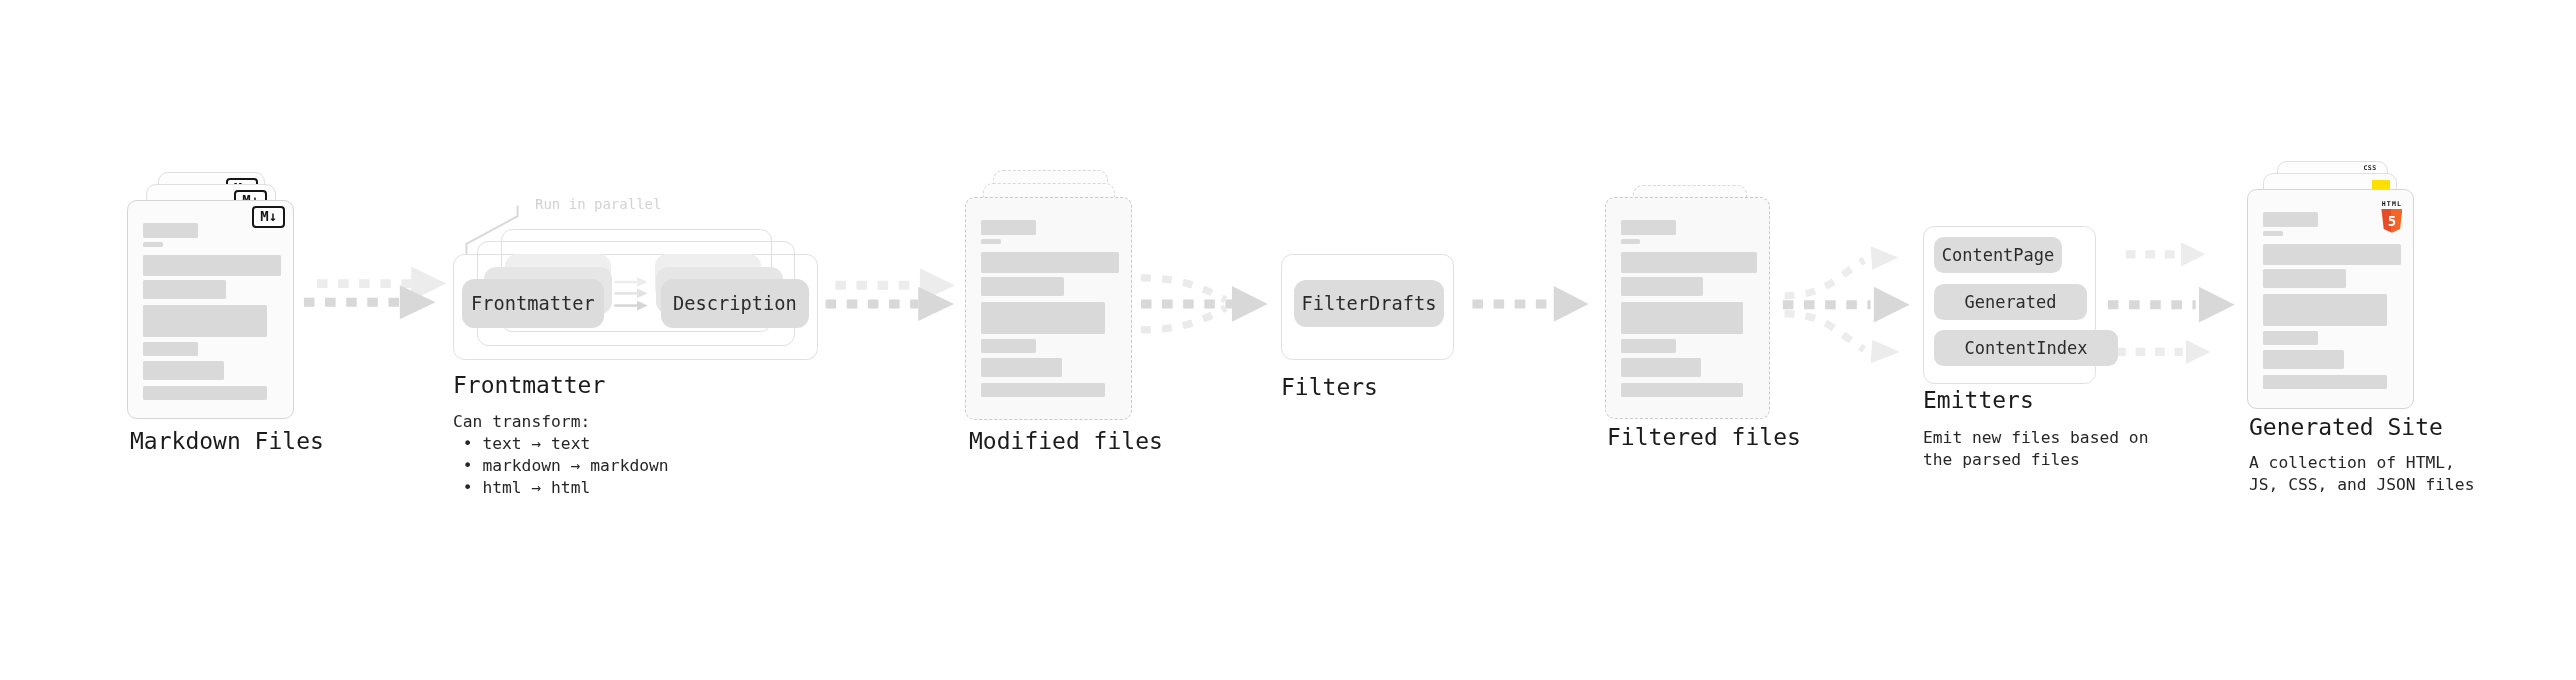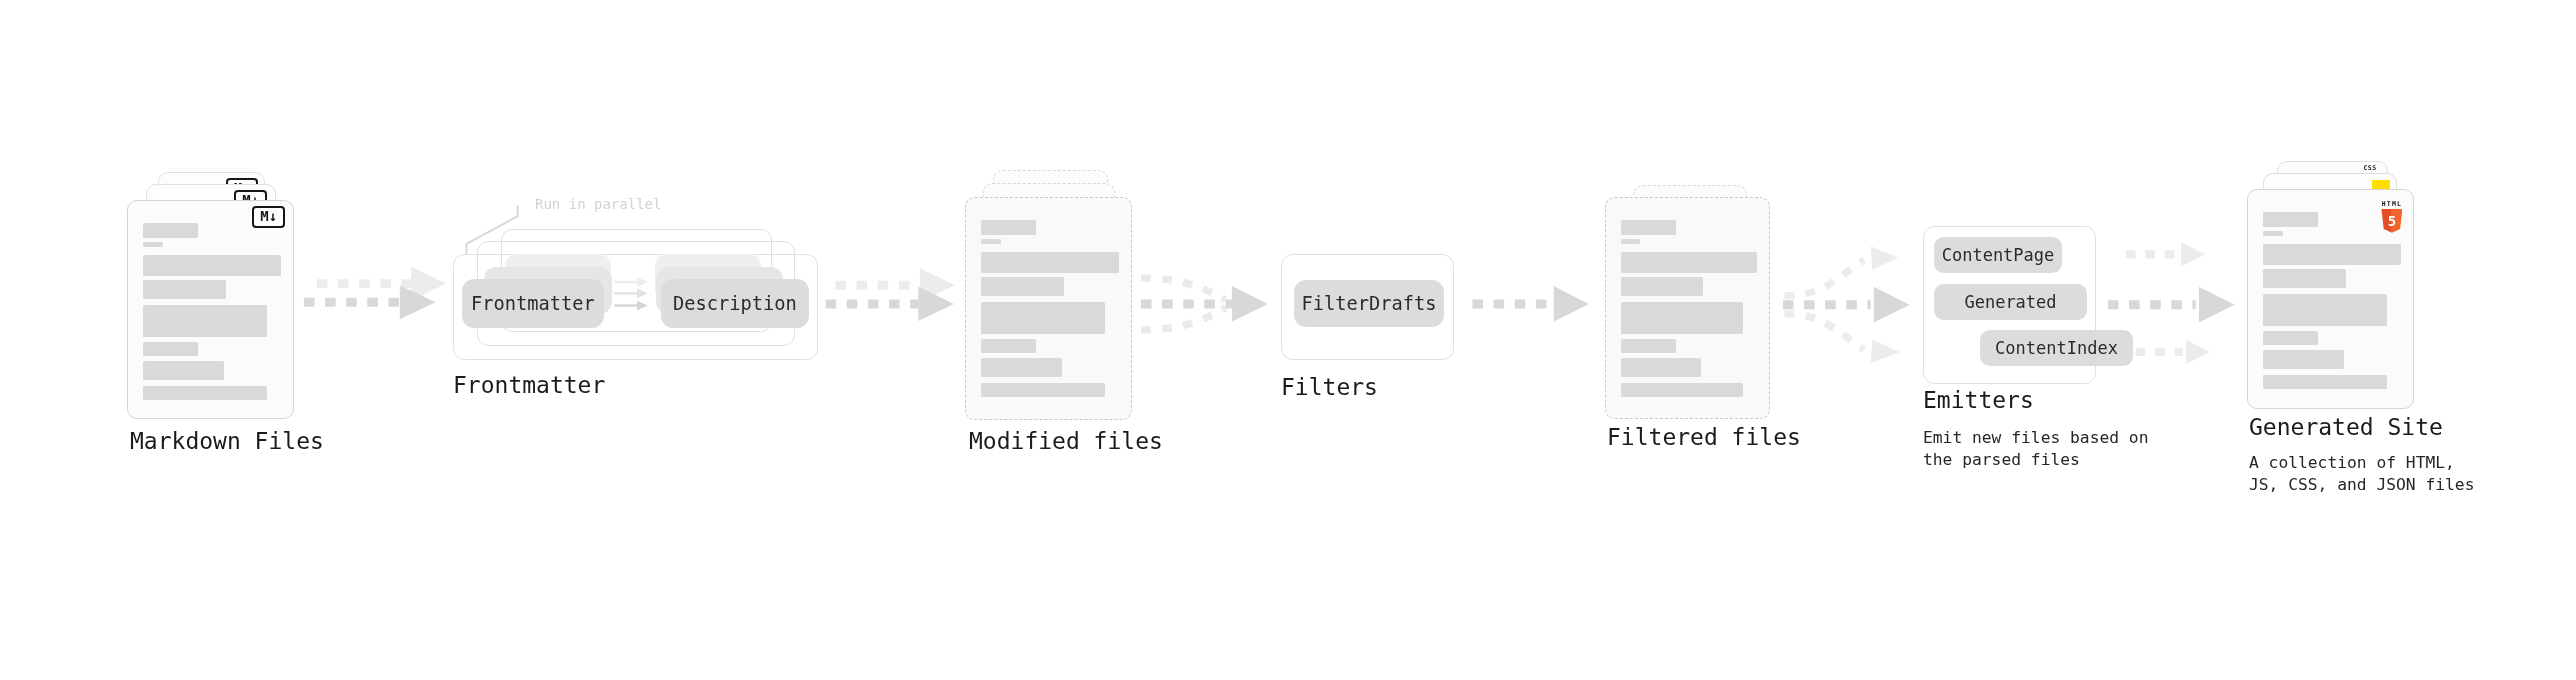--- a/index.html
+++ b/index.html
@@ -141,20 +141,24 @@
     <div class="pill l2" style="left:484px;top:267px;width:128px;height:47px;"></div>
     <div class="pill" style="left:462px;top:279px;width:142px;height:49px;">Frontmatter</div>
 
     <div class="pill l3" style="left:655px;top:254px;width:106px;height:47px;"></div>
     <div class="pill l2" style="left:656px;top:267px;width:127px;height:47px;"></div>
     <div class="pill" style="left:661px;top:279px;width:148px;height:49px;">Description</div>
 
     <div class="note" style="left:535px;top:196px;">Run in parallel</div>
   </div>
   <div class="label" style="left:453px;top:372px;">Frontmatter</div>
+  <div class="desc" style="left:453px;top:411px;">Can transform:
+ • text → text
+ • markdown → markdown
+ • html → html</div>
 
   <div>
     <div class="doc-dash back" style="left:993px;top:170px;width:115px;height:179px;"></div>
     <div class="doc-dash back" style="left:983px;top:183px;width:132px;height:179px;"></div>
     <div class="doc-dash" style="left:965px;top:197px;width:167px;height:223px;">
       <div class="bars">
           <div style="width: 40%; height: 14.6px; margin-bottom: 4.1px; background: rgb(217, 217, 217); border-radius: 1.6px;"></div>
           <div style="width: 14%; height: 5.7px; margin-bottom: 8.1px; background: rgb(217, 217, 217); border-radius: 1.6px;"></div>
           <div style="width: 100%; height: 21px; margin-bottom: 3.3px; background: rgb(217, 217, 217); border-radius: 1.6px;"></div>
           <div style="width: 60%; height: 19.5px; margin-bottom: 5.7px; background: rgb(217, 217, 217); border-radius: 1.6px;"></div>
@@ -184,21 +188,21 @@
           <div style="width: 59%; height: 18.7px; margin-bottom: 5.7px; background: rgb(217, 217, 217); border-radius: 1.6px;"></div>
           <div style="width: 90%; height: 14px; margin-bottom: 0px; background: rgb(217, 217, 217); border-radius: 1.6px;"></div>
         </div>
     </div>
   </div>
   <div class="label" style="left:1607px;top:424px;">Filtered files</div>
 
   <div class="box filled" style="left:1923px;top:226px;width:173px;height:158px;"></div>
   <div class="pill small" style="left:1934px;top:237px;width:128px;height:36px;">ContentPage</div>
   <div class="pill small" style="left:1934px;top:284px;width:153px;height:36px;">Generated</div>
-  <div class="pill small" style="left:1934px;top:330px;width:153px;height:36px;margin-left:46px;">ContentIndex</div>
+  <div class="pill small" style="left:1934px;top:330px;width:184px;height:36px;">ContentIndex</div>
   <div class="label" style="left:1923px;top:387px;">Emitters</div>
   <div class="desc" style="left:1923px;top:427px;">Emit new files based on
 the parsed files</div>
 
   <div>
     <div class="doc-solid back" style="left:2277px;top:161px;width:111px;height:179px;">
       <div class="css-badge">
         <div class="css-word">CSS</div>
         <div class="css-bar"></div>
       </div>

